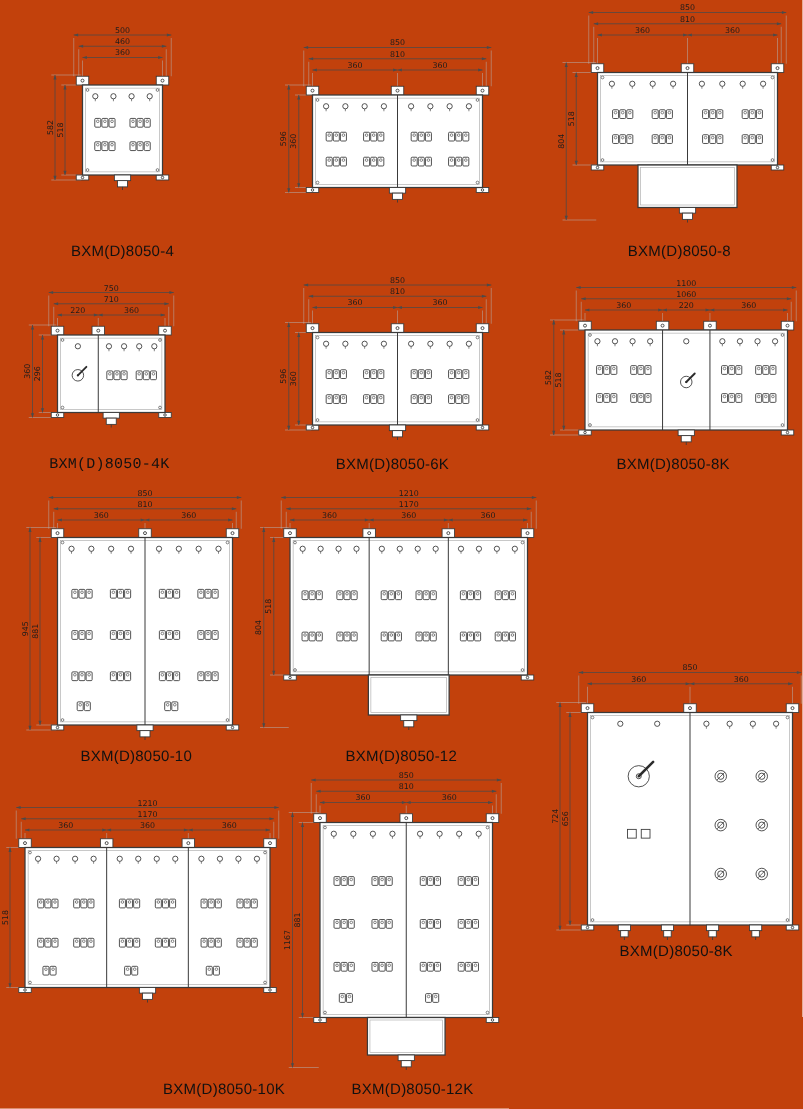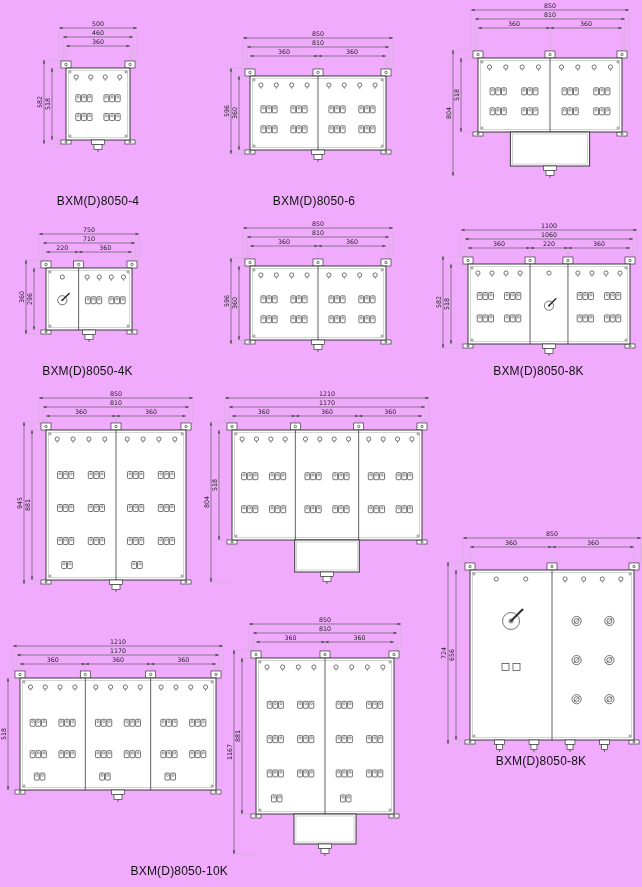--- a/index.html
+++ b/index.html
@@ -1,16 +1,16 @@
 <!DOCTYPE html>
 <html><head>
 <meta charset="utf-8">
 <style>
   html,body{margin:0;padding:0;background:#ffffff;}
-  #page{position:relative;width:642px;height:887px;background:#f0abfc;overflow:hidden;
+  #page{position:relative;width:642px;height:887px;background:#c2410c;overflow:hidden;
         font-family:"Liberation Sans",sans-serif;}
   .cell{position:absolute;}
   .cell svg{position:absolute;left:0;top:0;overflow:visible;}
   .caption,.note{position:absolute;left:0;width:100%;text-align:center;font-size:12px;
         color:#111;white-space:nowrap;letter-spacing:0.2px;}
   
   .cpanel{fill:#ffffff;stroke:#3a3a3a;stroke-width:1;}
   .cinner{fill:none;stroke:#a8a8a8;stroke-width:0.5;}
   .cbx{fill:#ffffff;stroke:#3a3a3a;stroke-width:0.7;}
   .cscr{fill:none;stroke:#5a5a5a;stroke-width:0.6;}
@@ -221,21 +221,20 @@
         <rect x="133.86" y="95.78" width="4.8" height="7" rx="0.8" class="cbx"></rect>
         <circle cx="136.26000000000002" cy="98.08" r="1.05" class="cscr"></circle>
         <rect x="139.56" y="95.78" width="4.8" height="7" rx="0.8" class="cbx"></rect>
         <circle cx="141.96" cy="98.08" r="1.05" class="cscr"></circle>
         <rect x="145.26000000000002" y="95.78" width="4.8" height="7" rx="0.8" class="cbx"></rect>
         <circle cx="147.66000000000003" cy="98.08" r="1.05" class="cscr"></circle>
         <rect x="86.5" y="120" width="13" height="4.5" class="cbx"></rect>
         <rect x="89" y="124.5" width="8" height="5" class="cbx"></rect>
         <line x1="93" y1="129.5" x2="93" y2="132" stroke="#3a3a3a" stroke-width="0.7"></line>
       </svg>
-    <div class="caption" style="top: 164px;">BXM(D)8050-6</div>
   </div>
 
   <div class="cell" style="left: 445px; top: 2px; width: 197px; height: 206px;">
     <svg width="197" height="206" viewBox="0 0 197 206">
         <line x1="26" y1="10.4" x2="26" y2="49" stroke="#b5b5b5" stroke-width="0.4"></line>
         <line x1="184" y1="10.4" x2="184" y2="49" stroke="#b5b5b5" stroke-width="0.4"></line>
         <line x1="30" y1="19.4" x2="30" y2="49" stroke="#b5b5b5" stroke-width="0.4"></line>
         <line x1="180" y1="19.4" x2="180" y2="49" stroke="#b5b5b5" stroke-width="0.4"></line>
         <line x1="33" y1="28.4" x2="33" y2="55" stroke="#b5b5b5" stroke-width="0.4"></line>
         <line x1="105" y1="28.4" x2="105" y2="55" stroke="#b5b5b5" stroke-width="0.4"></line>
@@ -348,20 +347,21 @@
         <rect x="154.44" y="105.78" width="4.8" height="7" rx="0.8" class="cbx"></rect>
         <circle cx="156.84" cy="108.08" r="1.05" class="cscr"></circle>
         <rect x="160.14000000000001" y="105.78" width="4.8" height="7" rx="0.8" class="cbx"></rect>
         <circle cx="162.54000000000002" cy="108.08" r="1.05" class="cscr"></circle>
         <rect x="65.4" y="130" width="79.2" height="34" class="cpanel"></rect>
         <rect x="67.4" y="132" width="75.2" height="30" class="cinner"></rect>
         <rect x="98.5" y="164" width="13" height="4.5" class="cbx"></rect>
         <rect x="101" y="168.5" width="8" height="5" class="cbx"></rect>
         <line x1="105" y1="173.5" x2="105" y2="176" stroke="#3a3a3a" stroke-width="0.7"></line>
       </svg>
+    <div class="caption" style="top: 192px;">BXM(D)8050-8</div>
   </div>
 
   <div class="cell" style="left: 20px; top: 228px; width: 135px; height: 150px;">
     <svg width="135" height="150" viewBox="0 0 135 150">
         <line x1="19" y1="8.4" x2="19" y2="33" stroke="#b5b5b5" stroke-width="0.4"></line>
         <line x1="119" y1="8.4" x2="119" y2="33" stroke="#b5b5b5" stroke-width="0.4"></line>
         <line x1="23" y1="17.4" x2="23" y2="33" stroke="#b5b5b5" stroke-width="0.4"></line>
         <line x1="115" y1="17.4" x2="115" y2="33" stroke="#b5b5b5" stroke-width="0.4"></line>
         <line x1="26" y1="26.4" x2="26" y2="39" stroke="#b5b5b5" stroke-width="0.4"></line>
         <line x1="58.62068965517241" y1="26.4" x2="58.62068965517241" y2="39" stroke="#b5b5b5" stroke-width="0.4"></line>
@@ -432,21 +432,21 @@
         <rect x="88.95379310344828" y="68.74000000000001" width="4.8" height="7" rx="0.8" class="cbx"></rect>
         <circle cx="91.35379310344828" cy="71.04" r="1.05" class="cscr"></circle>
         <rect x="94.65379310344828" y="68.74000000000001" width="4.8" height="7" rx="0.8" class="cbx"></rect>
         <circle cx="97.05379310344829" cy="71.04" r="1.05" class="cscr"></circle>
         <rect x="100.35379310344828" y="68.74000000000001" width="4.8" height="7" rx="0.8" class="cbx"></rect>
         <circle cx="102.75379310344829" cy="71.04" r="1.05" class="cscr"></circle>
         <rect x="62.5" y="102" width="13" height="4.5" class="cbx"></rect>
         <rect x="65" y="106.5" width="8" height="5" class="cbx"></rect>
         <line x1="69" y1="111.5" x2="69" y2="114" stroke="#3a3a3a" stroke-width="0.7"></line>
       </svg>
-    <div class="caption" style="top: 136px;">BXM(D)8050-4K</div>
+    <div class="caption" style="top: 136px; font-family: Liberation Mono, monospace;">BXM(D)8050-4K</div>
   </div>
 
   <div class="cell" style="left: 225px; top: 222px; width: 178px; height: 158px;">
     <svg width="178" height="158" viewBox="0 0 178 158">
         <line x1="18" y1="8.4" x2="18" y2="37" stroke="#b5b5b5" stroke-width="0.4"></line>
         <line x1="168" y1="8.4" x2="168" y2="37" stroke="#b5b5b5" stroke-width="0.4"></line>
         <line x1="22" y1="17.4" x2="22" y2="37" stroke="#b5b5b5" stroke-width="0.4"></line>
         <line x1="164" y1="17.4" x2="164" y2="37" stroke="#b5b5b5" stroke-width="0.4"></line>
         <line x1="25" y1="26.4" x2="25" y2="43" stroke="#b5b5b5" stroke-width="0.4"></line>
         <line x1="93" y1="26.4" x2="93" y2="43" stroke="#b5b5b5" stroke-width="0.4"></line>
@@ -557,20 +557,21 @@
         <rect x="133.86" y="93.78" width="4.8" height="7" rx="0.8" class="cbx"></rect>
         <circle cx="136.26000000000002" cy="96.08" r="1.05" class="cscr"></circle>
         <rect x="139.56" y="93.78" width="4.8" height="7" rx="0.8" class="cbx"></rect>
         <circle cx="141.96" cy="96.08" r="1.05" class="cscr"></circle>
         <rect x="145.26000000000002" y="93.78" width="4.8" height="7" rx="0.8" class="cbx"></rect>
         <circle cx="147.66000000000003" cy="96.08" r="1.05" class="cscr"></circle>
         <rect x="86.5" y="118" width="13" height="4.5" class="cbx"></rect>
         <rect x="89" y="122.5" width="8" height="5" class="cbx"></rect>
         <line x1="93" y1="127.5" x2="93" y2="130" stroke="#3a3a3a" stroke-width="0.7"></line>
       </svg>
+    <div class="caption" style="top: 142px;">BXM(D)8050-6K</div>
   </div>
 
   <div class="cell" style="left: 435px; top: 226px; width: 207px; height: 152px;">
     <svg width="207" height="152" viewBox="0 0 207 152">
         <line x1="26" y1="6.4" x2="26" y2="31" stroke="#b5b5b5" stroke-width="0.4"></line>
         <line x1="202" y1="6.4" x2="202" y2="31" stroke="#b5b5b5" stroke-width="0.4"></line>
         <line x1="30" y1="15.4" x2="30" y2="31" stroke="#b5b5b5" stroke-width="0.4"></line>
         <line x1="198" y1="15.4" x2="198" y2="31" stroke="#b5b5b5" stroke-width="0.4"></line>
         <line x1="33" y1="24.4" x2="33" y2="37" stroke="#b5b5b5" stroke-width="0.4"></line>
         <line x1="95.04255319148936" y1="24.4" x2="95.04255319148936" y2="37" stroke="#b5b5b5" stroke-width="0.4"></line>
@@ -850,20 +851,21 @@
         <rect x="151.70000000000002" y="145.5" width="4.8" height="7" rx="0.8" class="cbx"></rect>
         <circle cx="154.10000000000002" cy="147.8" r="1.05" class="cscr"></circle>
         <rect x="113.75" y="169.5" width="4.8" height="7" rx="0.8" class="cbx"></rect>
         <circle cx="116.15" cy="171.8" r="1.05" class="cscr"></circle>
         <rect x="119.45" y="169.5" width="4.8" height="7" rx="0.8" class="cbx"></rect>
         <circle cx="121.85000000000001" cy="171.8" r="1.05" class="cscr"></circle>
         <rect x="91.5" y="188" width="13" height="4.5" class="cbx"></rect>
         <rect x="94" y="192.5" width="8" height="5" class="cbx"></rect>
         <line x1="98" y1="197.5" x2="98" y2="200" stroke="#3a3a3a" stroke-width="0.7"></line>
       </svg>
+    <div class="caption" style="top: 206px;">BXM(D)8050-10</div>
   </div>
 
   <div class="cell" style="left: 205px; top: 392px; width: 232px; height: 222px;">
     <svg width="232" height="222" viewBox="0 0 232 222">
         <line x1="20" y1="8.4" x2="20" y2="31" stroke="#b5b5b5" stroke-width="0.4"></line>
         <line x1="224" y1="8.4" x2="224" y2="31" stroke="#b5b5b5" stroke-width="0.4"></line>
         <line x1="24" y1="17.4" x2="24" y2="31" stroke="#b5b5b5" stroke-width="0.4"></line>
         <line x1="220" y1="17.4" x2="220" y2="31" stroke="#b5b5b5" stroke-width="0.4"></line>
         <line x1="27" y1="26.4" x2="27" y2="37" stroke="#b5b5b5" stroke-width="0.4"></line>
         <line x1="90.33333333333334" y1="26.4" x2="90.33333333333334" y2="37" stroke="#b5b5b5" stroke-width="0.4"></line>
@@ -1016,20 +1018,21 @@
         <rect x="196.86666666666667" y="113.7" width="4.8" height="7" rx="0.8" class="cbx"></rect>
         <circle cx="199.26666666666668" cy="116" r="1.05" class="cscr"></circle>
         <rect x="202.5666666666667" y="113.7" width="4.8" height="7" rx="0.8" class="cbx"></rect>
         <circle cx="204.9666666666667" cy="116" r="1.05" class="cscr"></circle>
         <rect x="89.69999999999999" y="148" width="64.60000000000001" height="32" class="cpanel"></rect>
         <rect x="91.69999999999999" y="150" width="60.60000000000001" height="28" class="cinner"></rect>
         <rect x="115.5" y="180" width="13" height="4.5" class="cbx"></rect>
         <rect x="118" y="184.5" width="8" height="5" class="cbx"></rect>
         <line x1="122" y1="189.5" x2="122" y2="192" stroke="#3a3a3a" stroke-width="0.7"></line>
       </svg>
+    <div class="caption" style="top: 206px;">BXM(D)8050-12</div>
   </div>
 
   <div class="cell" style="left: 440px; top: 530px; width: 202px; height: 258px;">
     <svg width="202" height="258" viewBox="0 0 202 258">
         <line x1="23" y1="10.4" x2="23" y2="33" stroke="#b5b5b5" stroke-width="0.4"></line>
         <line x1="201" y1="10.4" x2="201" y2="33" stroke="#b5b5b5" stroke-width="0.4"></line>
         <line x1="30" y1="19.4" x2="30" y2="39" stroke="#b5b5b5" stroke-width="0.4"></line>
         <line x1="112" y1="19.4" x2="112" y2="39" stroke="#b5b5b5" stroke-width="0.4"></line>
         <line x1="194" y1="19.4" x2="194" y2="39" stroke="#b5b5b5" stroke-width="0.4"></line>
         <line x1="5" y1="32" x2="29" y2="32" stroke="#b5b5b5" stroke-width="0.4"></line>
@@ -1442,15 +1445,16 @@
         <rect x="112.45" y="176.9" width="4.8" height="7" rx="0.8" class="cbx"></rect>
         <circle cx="114.85000000000001" cy="179.20000000000002" r="1.05" class="cscr"></circle>
         <rect x="118.15" y="176.9" width="4.8" height="7" rx="0.8" class="cbx"></rect>
         <circle cx="120.55000000000001" cy="179.20000000000002" r="1.05" class="cscr"></circle>
         <rect x="65.95" y="196" width="62.1" height="30" class="cpanel"></rect>
         <rect x="67.95" y="198" width="58.1" height="26" class="cinner"></rect>
         <rect x="90.5" y="226" width="13" height="4.5" class="cbx"></rect>
         <rect x="93" y="230.5" width="8" height="5" class="cbx"></rect>
         <line x1="97" y1="235.5" x2="97" y2="238" stroke="#3a3a3a" stroke-width="0.7"></line>
       </svg>
+    <div class="caption" style="top: 246px;">BXM(D)8050-12K</div>
   </div>
 
 </div>
 
 </body></html>

